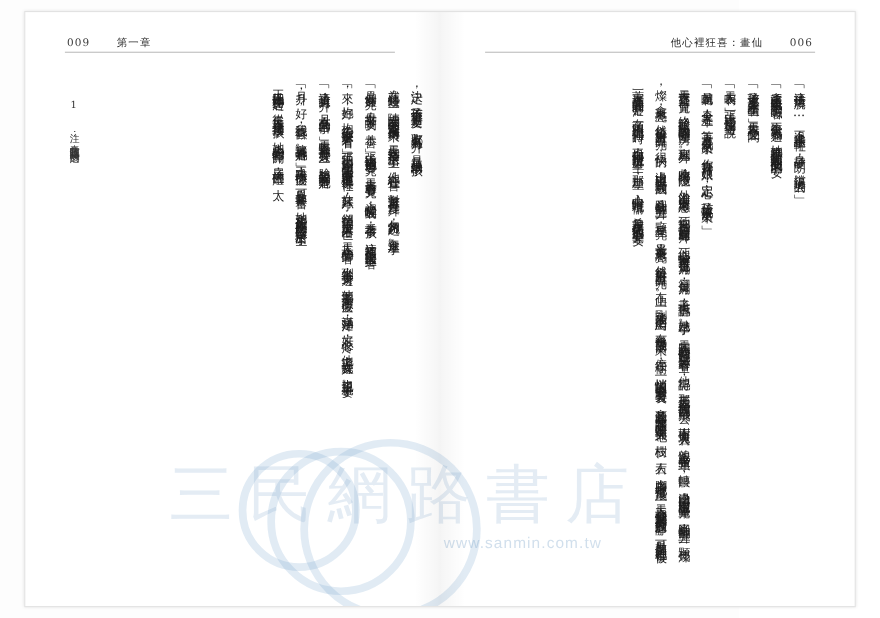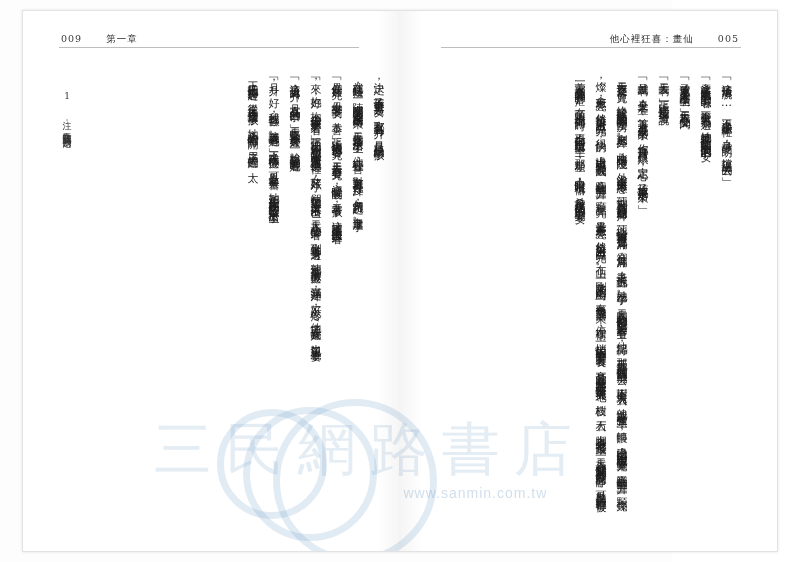--- a/index.html
+++ b/index.html
@@ -162,21 +162,21 @@
 
     <div class="runhead left">
       <span class="folio">009</span>
       <span class="sep"></span>
       <span>第一章</span>
     </div>
 
     <div class="runhead right">
       <span>他心裡狂喜：畫仙</span>
       <span class="sep"></span>
-      <span class="folio">005</span>
+      <span class="folio">006</span>
     </div>
 
     <div class="rule left"></div>
     <div class="rule right"></div>
 
     <div id="watermark">
       <div class="wm-ring" id="ring3"></div>
       <div class="wm-ring" id="ring1"></div>
       <div class="wm-ring" id="ring2"></div>
       <div id="wm-big">三民網路書店</div>

